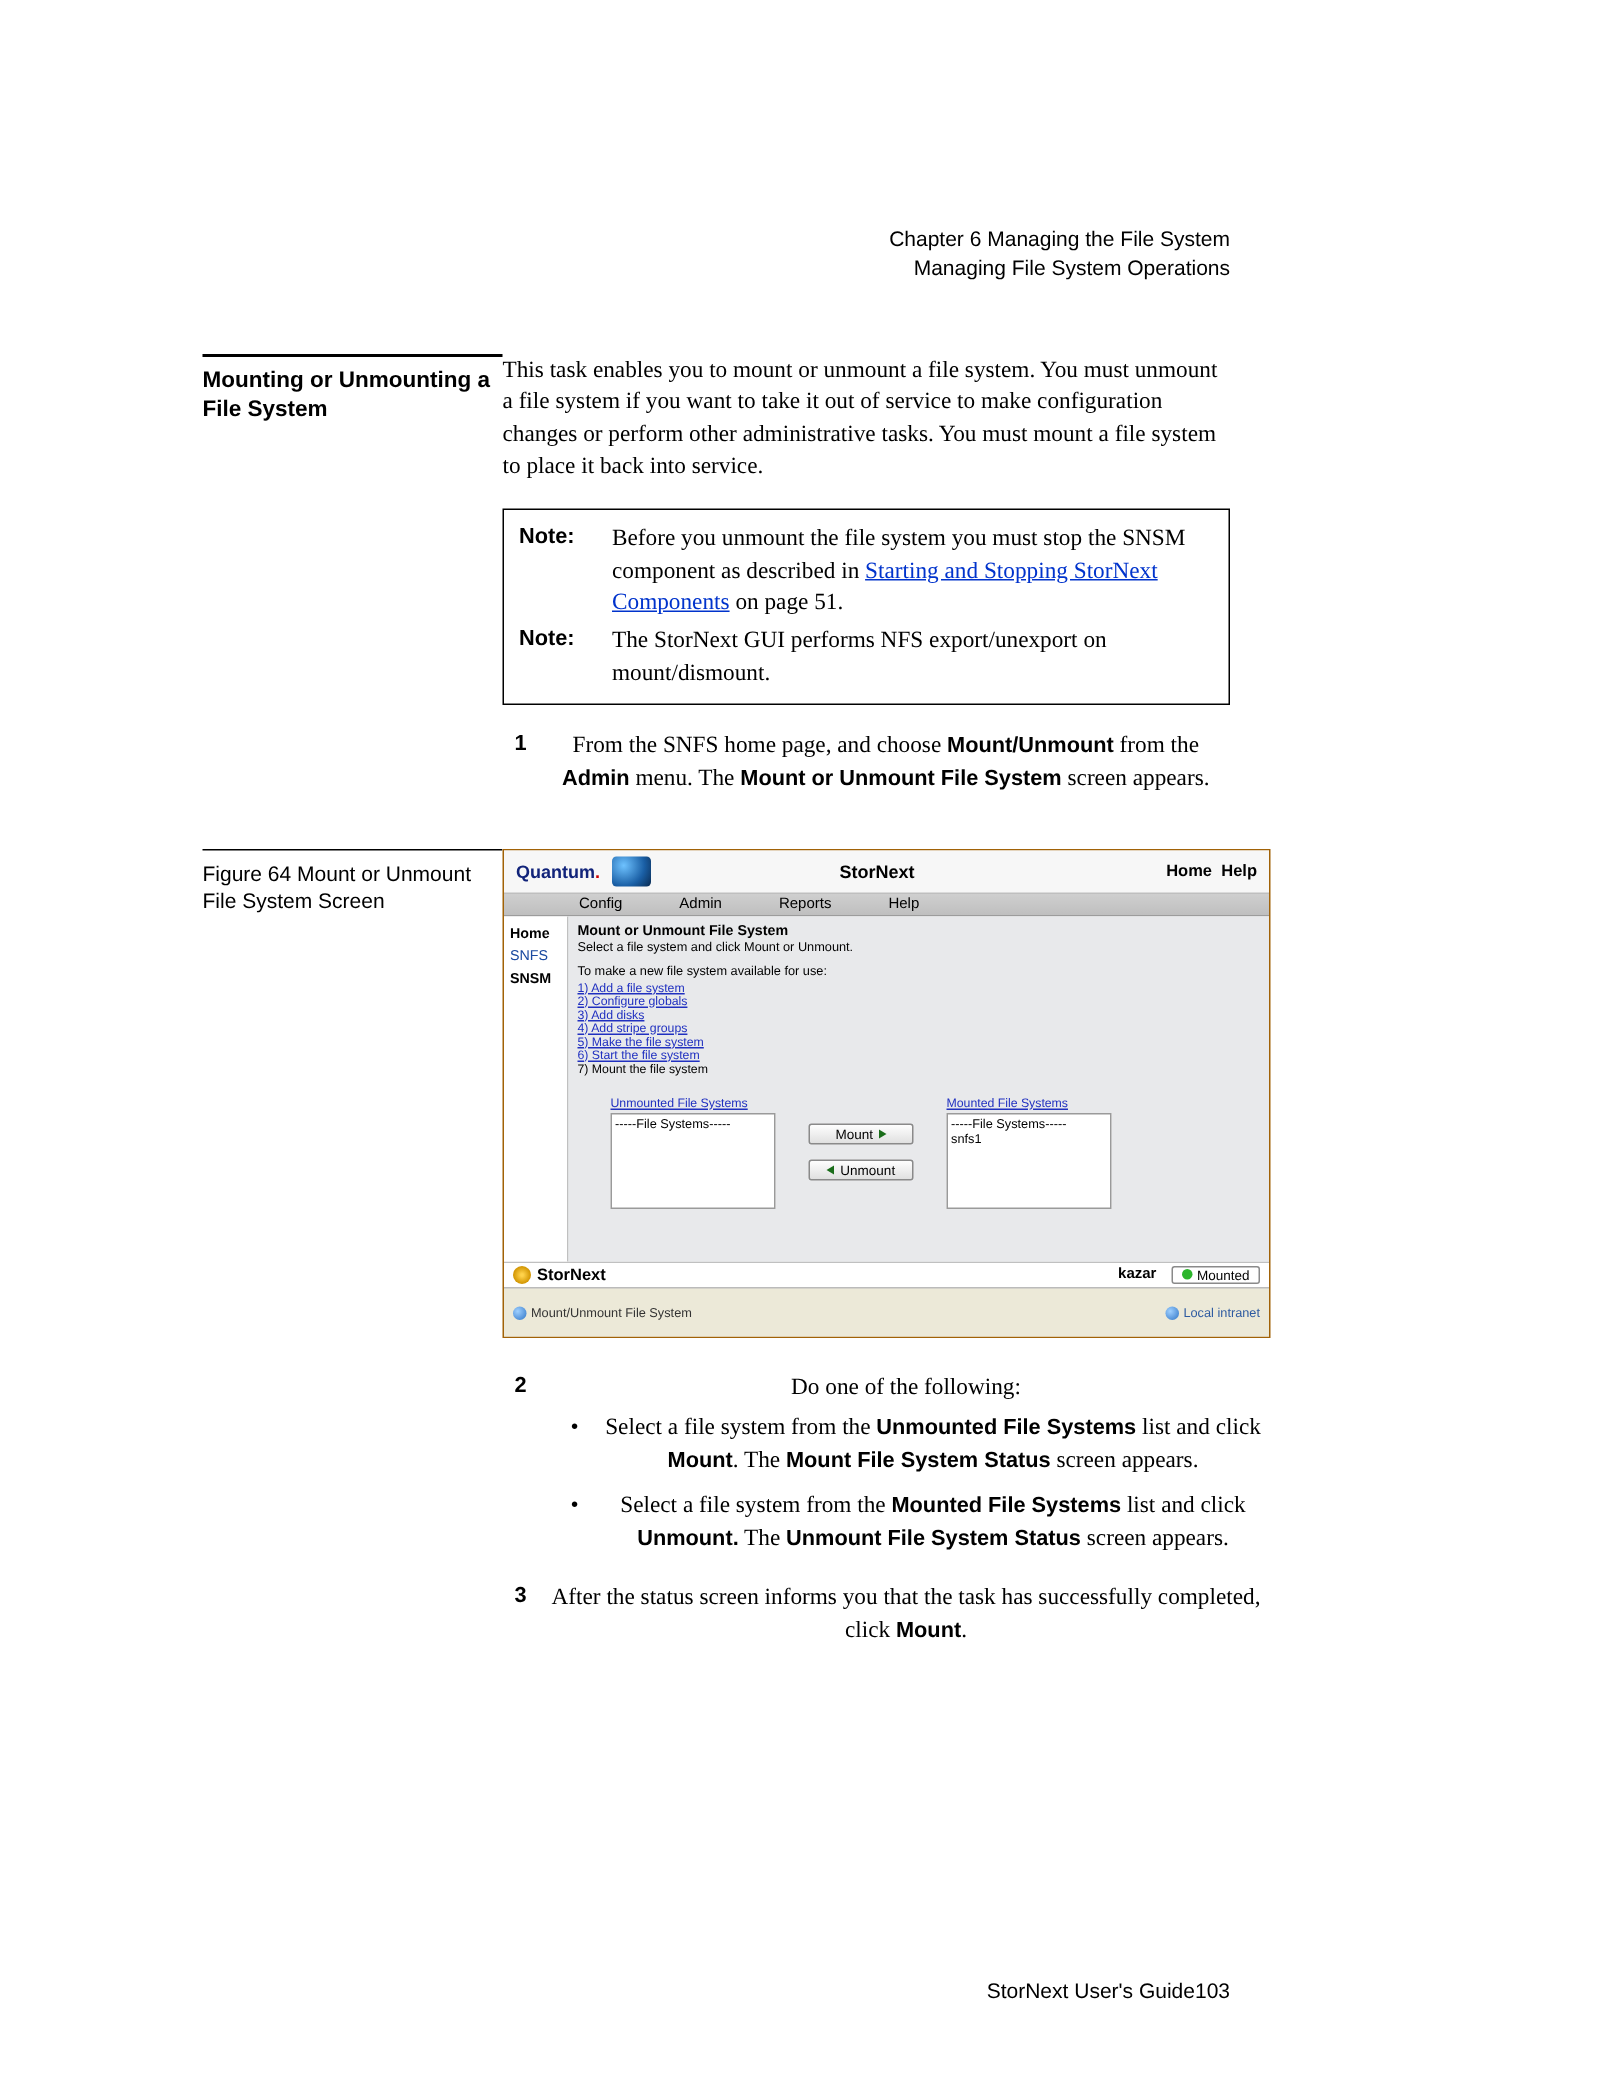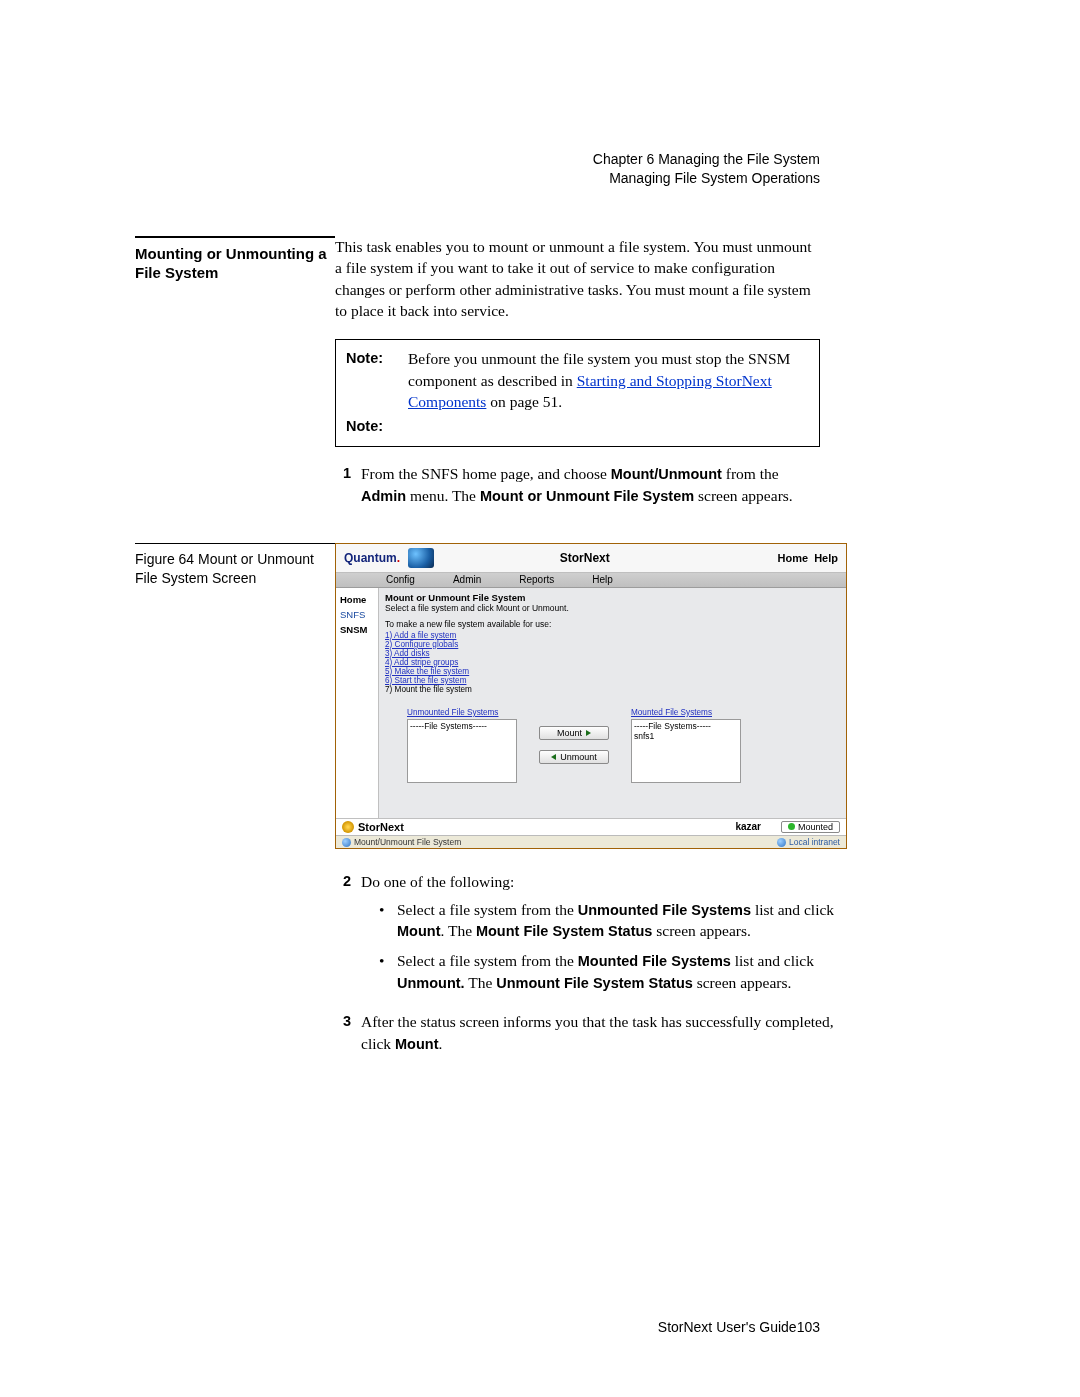--- a/index.html
+++ b/index.html
@@ -92,20 +92,21 @@
     width: 16px;
     text-align: right;
     font-size: 14.5px;
     line-height: 1.45;
   }
   .step-body {
     font-family: "Book Antiqua", Palatino, Georgia, serif;
     font-size: 15.5px;
     line-height: 1.4;
     flex: 1;
+    text-align: center;
   }
   .step-body b { font-family: Arial, Helvetica, sans-serif; font-size: 14.5px; }
   .bullet-list {
     margin-top: 6px;
   }
   .bullet-item {
     display: flex;
     gap: 10px;
     margin-bottom: 8px;
     padding-left: 18px;
@@ -252,38 +253,38 @@
     padding: 2px 6px;
     font-size: 10px;
   }
   .ss-swirl {
     width: 12px; height: 12px;
     border-radius: 50%;
     background: radial-gradient(circle, #ffd24a 10%, #d19400 70%);
     margin-right: 4px;
   }
   .ss-footer-brand { font-weight: bold; font-size: 11px; flex: 1; }
-  .ss-host { font-weight: bold; margin-right: 20px; }
+  .ss-host { font-weight: bold; margin-right: 10px; }
   .ss-active-pill {
     border: 1px solid #8a8a8a;
     border-radius: 2px;
     background: #fff;
     padding: 0 6px;
     display: flex;
     align-items: center;
     gap: 3px;
     font-size: 9px;
   }
   .ss-green-dot { width: 7px; height: 7px; border-radius: 50%; background: #2bb52b; }
   .ss-statusbar {
     display: flex;
     justify-content: space-between;
     align-items: flex-start;
     font-size: 8.5px;
-    padding: 1px 6px;
+    padding: 11px 6px;
     background: #ece9d8;
     border-top: 1px solid #bbb;
     color: #333;
   }
   .ss-ie-ic {
     width: 9px; height: 9px;
     background: radial-gradient(circle at 35% 35%, #9fd0ff, #2e74c6);
     border-radius: 50%;
     display: inline-block;
     margin-right: 3px;
@@ -321,20 +322,21 @@
 
       <div class="note-box">
         <div class="note-row">
           <div class="note-label">Note:</div>
           <div>
             <span>Before you unmount the file system you must stop the SNSM component as described in </span><span class="link">Starting and Stopping StorNext Components</span><span> on page   51.</span>
           </div>
         </div>
         <div class="note-row">
           <div class="note-label">Note:</div>
+          <div>The StorNext GUI performs NFS export/unexport on mount/dismount.</div>
         </div>
       </div>
 
       <div class="step-list">
         <div class="step-item">
           <div class="step-num">1</div>
           <div class="step-body">
             <span>From the SNFS home page, and choose </span><b>Mount/Unmount</b><span> from the </span><b>Admin</b><span> menu. The </span><b>Mount or Unmount File System</b><span> screen appears.</span>
           </div>
         </div>

